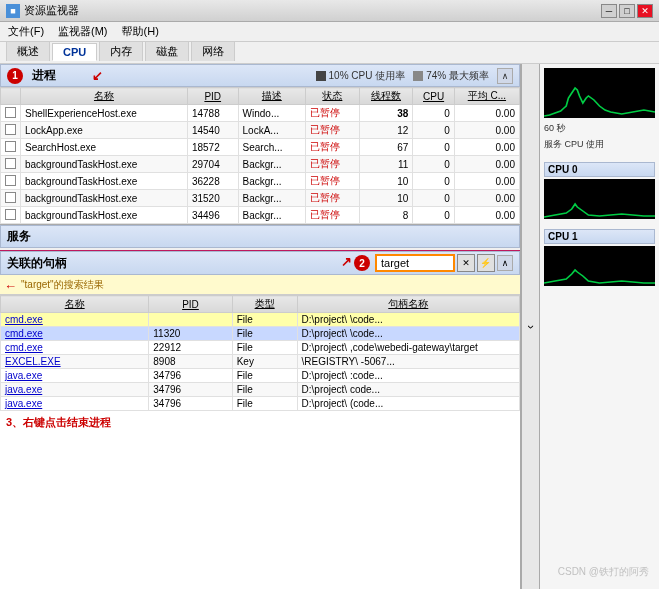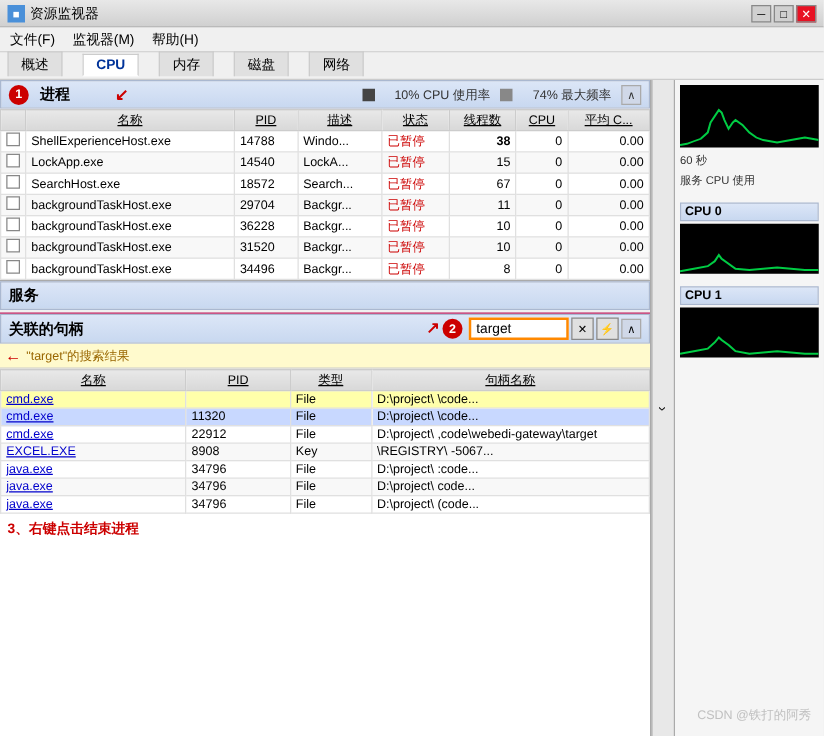--- a/index.html
+++ b/index.html
@@ -79,21 +79,21 @@
       align-items: flex-end;
     }
     .tab {
       padding: 2px 10px;
       font-size: 11px;
       cursor: pointer;
       border: 1px solid #ccc;
       border-bottom: none;
       background: #e0e0e0;
       color: #000;
-      margin-right: 16px;
+      margin-right: 2px;
     }
     .tab.active {
       background: #ffffff;
       border-bottom: 1px solid #fff;
       font-weight: bold;
       color: #003399;
     }
     .main-content {
       display: flex;
       height: calc(589px - 64px);
@@ -132,21 +132,21 @@
     .section-header-info {
       font-size: 10px;
       color: #333;
       display: flex;
       align-items: center;
       gap: 8px;
     }
     .cpu-indicator {
       display: flex;
       align-items: center;
-      gap: 16px;
+      gap: 3px;
     }
     .cpu-box {
       width: 10px;
       height: 10px;
       background: #444;
       display: inline-block;
     }
     
     .process-section {
       border-bottom: 1px solid #aaa;
@@ -396,21 +396,21 @@
       <td style="text-align:right;font-weight:bold;">38</td>
       <td style="text-align:right;">0</td>
       <td style="text-align:right;">0.00</td>
     </tr>
               <tr>
       <td><div class="checkbox"></div></td>
       <td>LockApp.exe</td>
       <td>14540</td>
       <td>LockA...</td>
       <td style="color:#cc0000;">已暂停</td>
-      <td style="text-align:right;">15</td>
+      <td style="text-align:right;">12</td>
       <td style="text-align:right;">0</td>
       <td style="text-align:right;">0.00</td>
     </tr>
               <tr>
       <td><div class="checkbox"></div></td>
       <td>SearchHost.exe</td>
       <td>18572</td>
       <td>Search...</td>
       <td style="color:#cc0000;">已暂停</td>
       <td style="text-align:right;">67</td>

